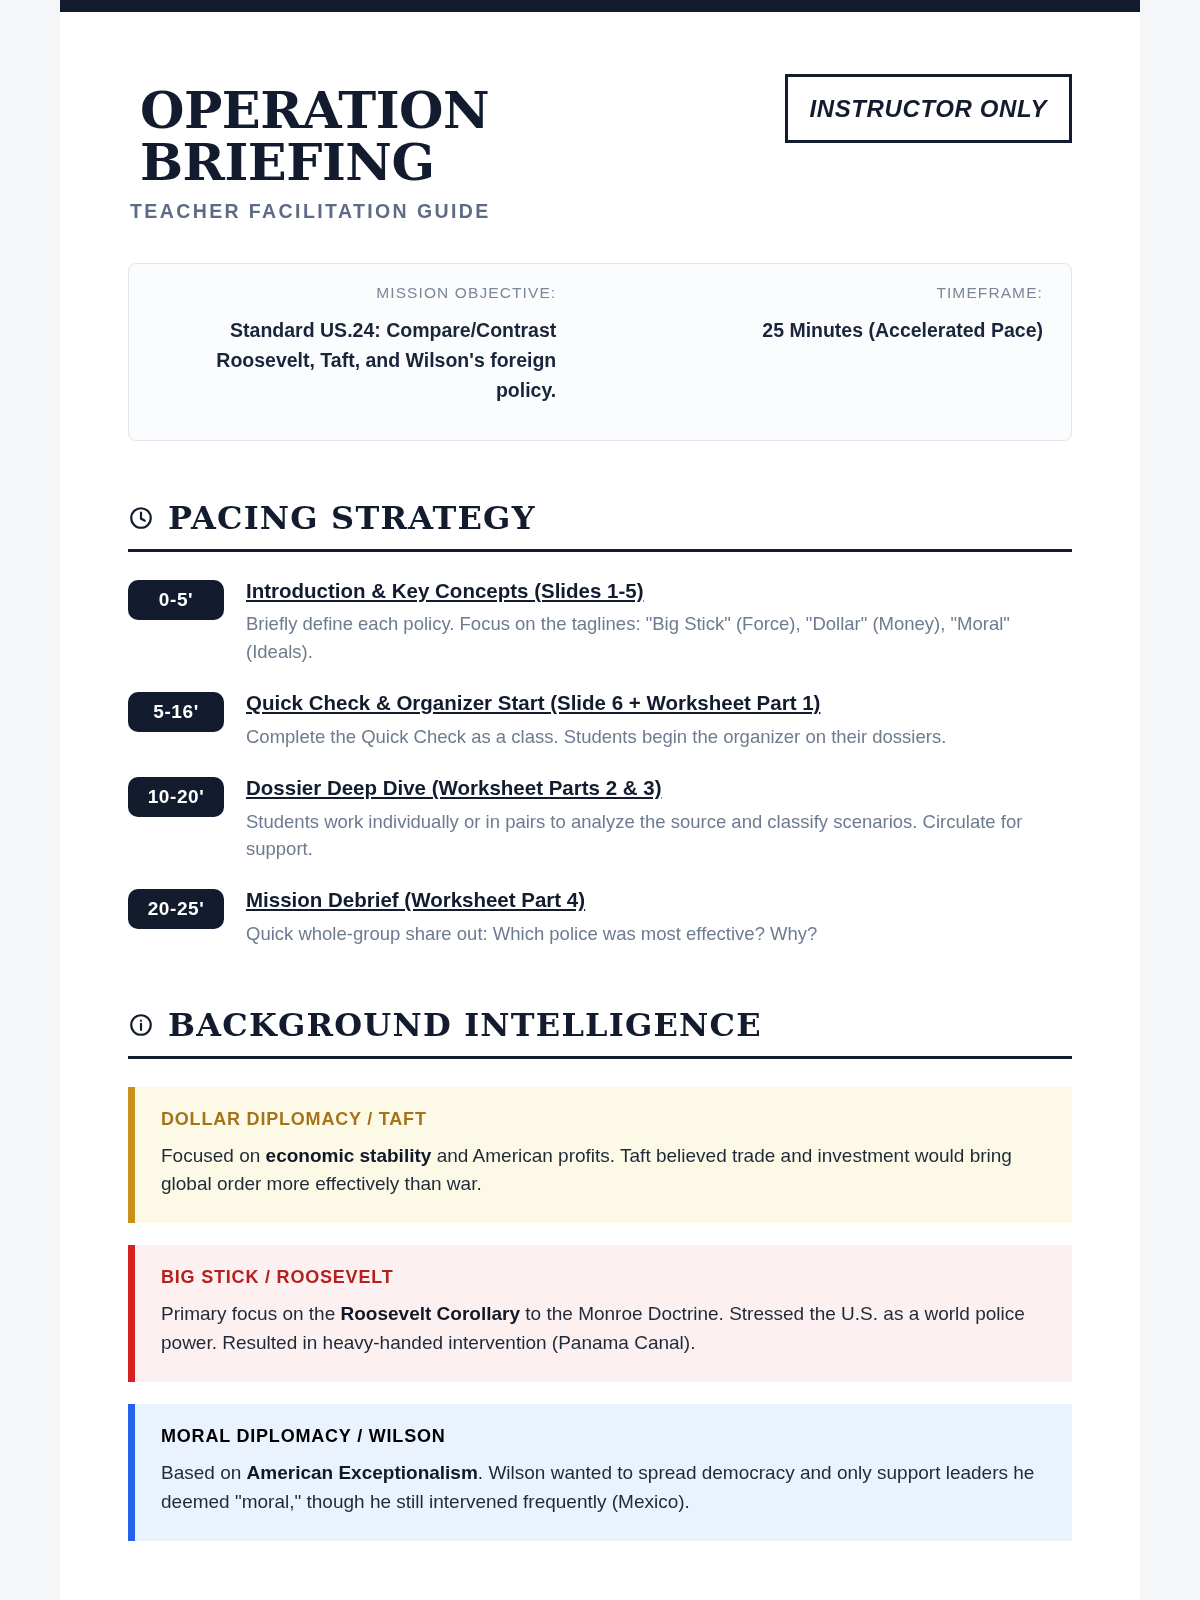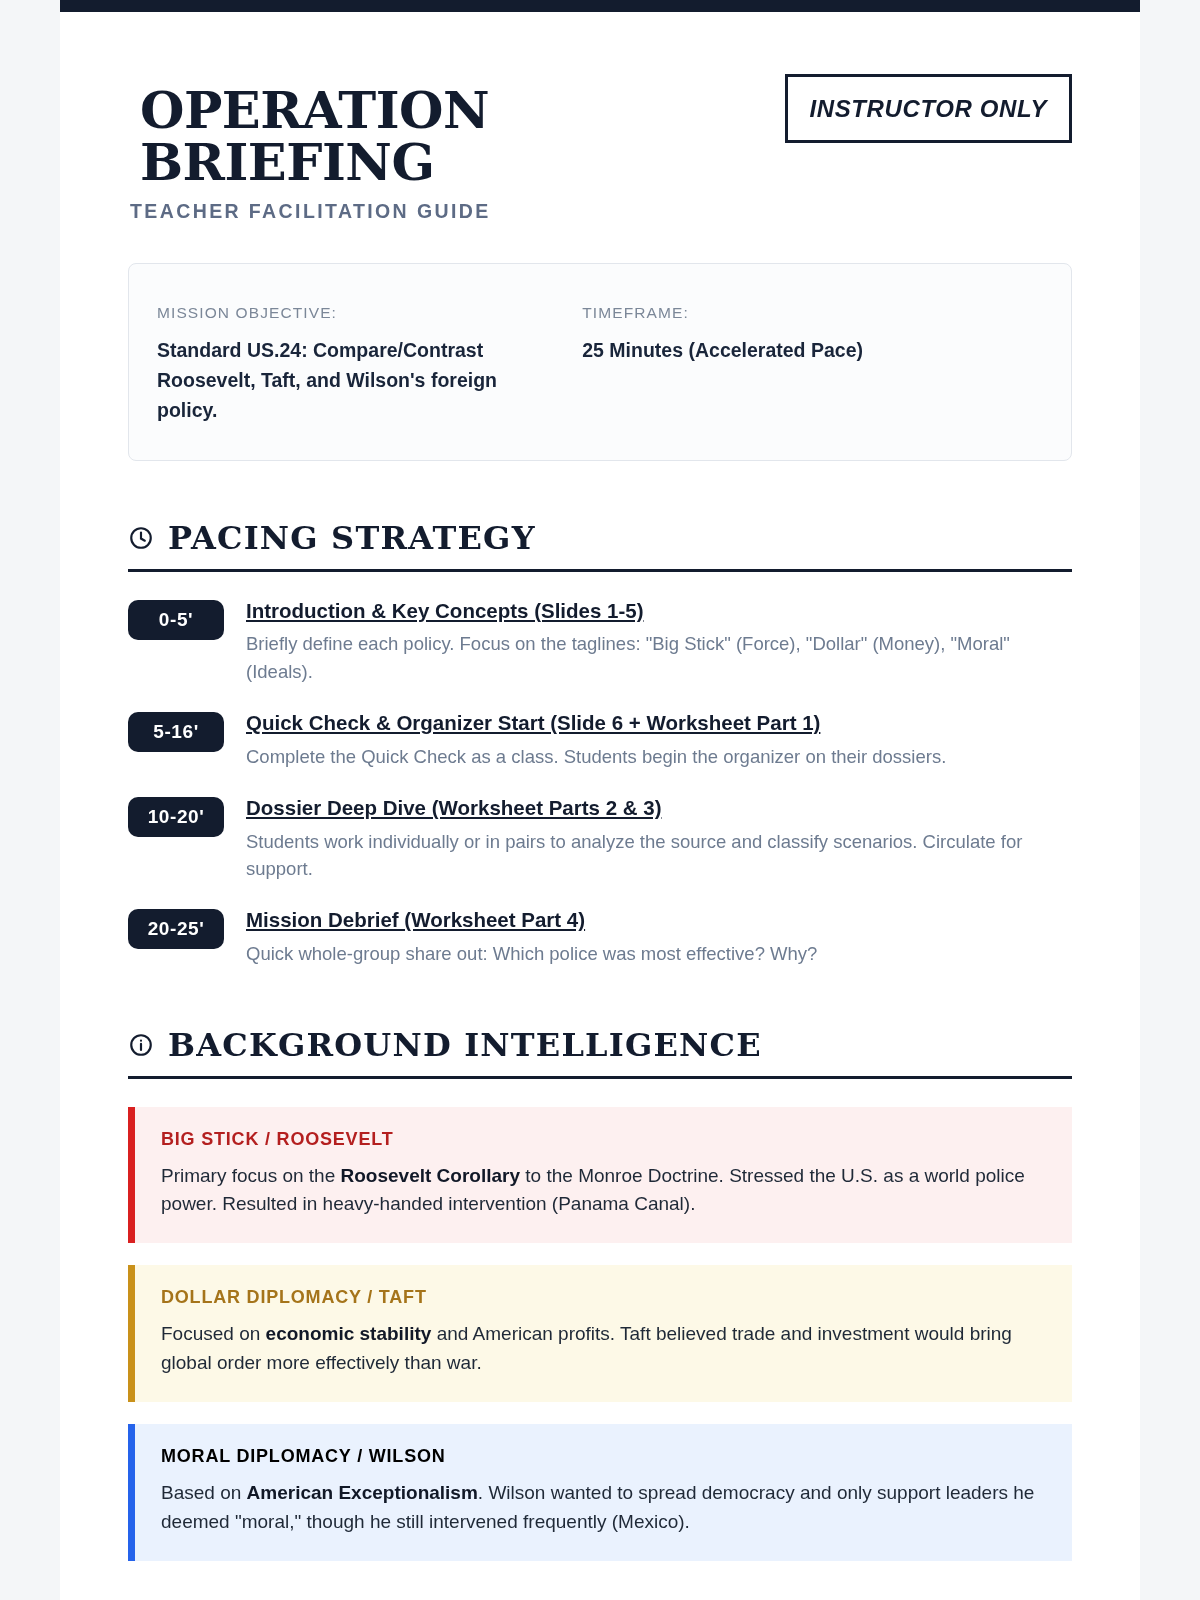--- a/index.html
+++ b/index.html
@@ -70,22 +70,23 @@
     margin-top: 6px;
   }
 
   
   .mission-box {
     margin-top: 40px;
     border: 1px solid #e2e6ec;
     border-radius: 8px;
     background: #fbfcfd;
     display: flex;
-    padding: 40px 28px 34px 28px;
-    box-sizing: border-box;
+    padding: 20px 28px 34px 28px;
+    box-sizing: border-box;
+    text-align: right;
   }
   .mission-col {
     box-sizing: border-box;
   }
   .mission-col.left { width: 48%; padding-right: 26px; }
   .mission-col.right { width: 52%; }
   .mini-label {
     font-size: 15.5px;
     letter-spacing: 1.1px;
     color: #7b8798;
@@ -272,30 +273,30 @@
       <div class="section-head">
         <svg class="sicon" viewBox="0 0 24 24" fill="none" stroke="currentColor" stroke-width="2">
           <circle cx="12" cy="12" r="9"></circle>
           <path d="M12 11v5.5" stroke-linecap="round"></path>
           <circle cx="12" cy="8" r="1" fill="currentColor" stroke="none"></circle>
         </svg>
         <h2 class="section-title">BACKGROUND INTELLIGENCE</h2>
       </div>
 
       <div class="intel-list">
+        <div class="intel-card card-amber">
+          <div class="intel-title">DOLLAR DIPLOMACY / TAFT</div>
+          <div class="intel-body"><span>Focused on </span><b>economic stability</b><span> and American profits. Taft believed trade and investment would bring global order more effectively than war.</span></div>
+        </div>
+
         <div class="intel-card card-red">
           <div class="intel-title">BIG STICK / ROOSEVELT</div>
           <div class="intel-body"><span>Primary focus on the </span><b>Roosevelt Corollary</b><span> to the Monroe Doctrine. Stressed the U.S. as a world police power. Resulted in heavy-handed intervention (Panama Canal).</span></div>
         </div>
 
-        <div class="intel-card card-amber">
-          <div class="intel-title">DOLLAR DIPLOMACY / TAFT</div>
-          <div class="intel-body"><span>Focused on </span><b>economic stability</b><span> and American profits. Taft believed trade and investment would bring global order more effectively than war.</span></div>
-        </div>
-
         <div class="intel-card card-blue">
           <div class="intel-title">MORAL DIPLOMACY / WILSON</div>
           <div class="intel-body"><span>Based on </span><b>American Exceptionalism</b><span>. Wilson wanted to spread democracy and only support leaders he deemed "moral," though he still intervened frequently (Mexico).</span></div>
         </div>
       </div>
     </div>
 
   </div>
 </div>
 

